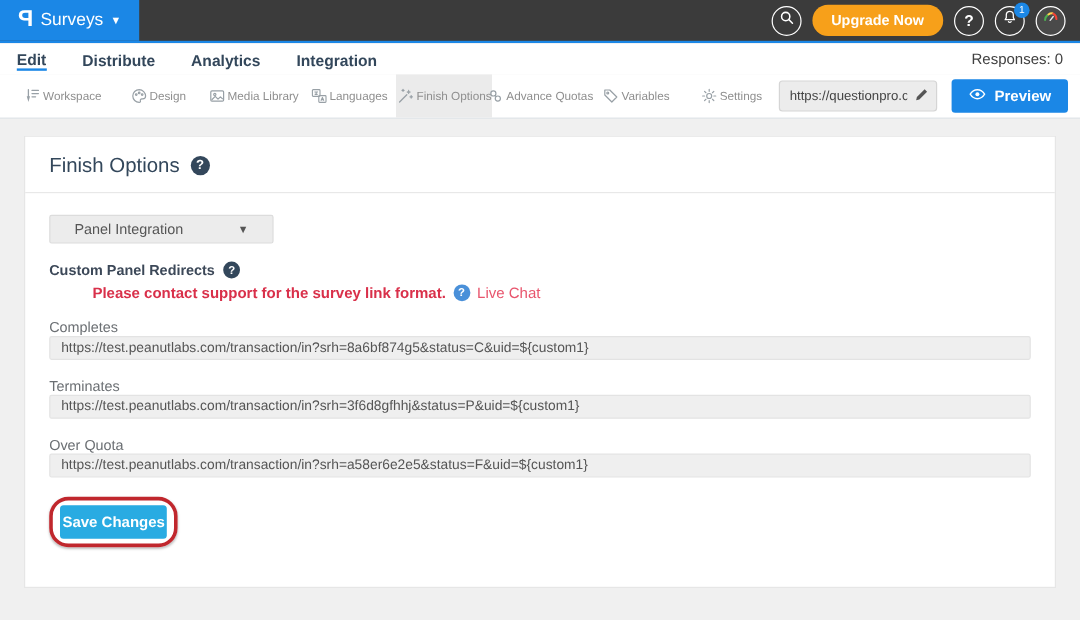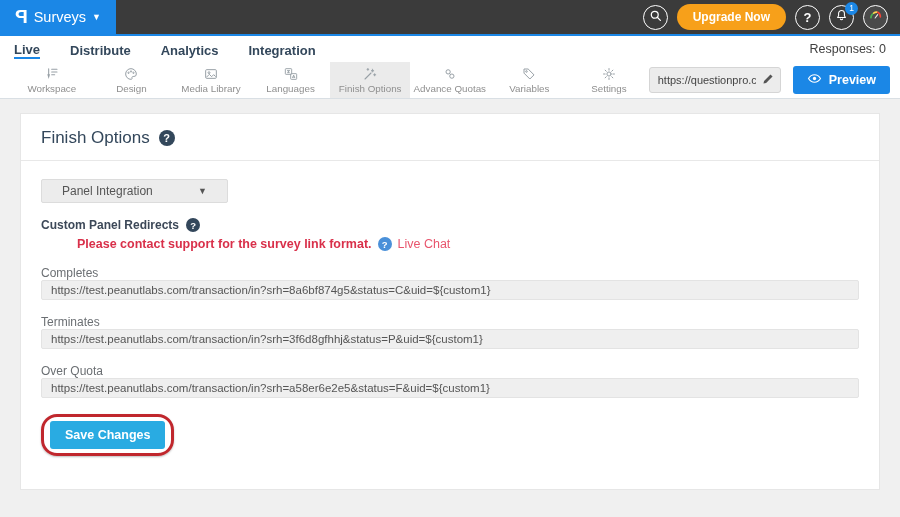--- a/index.html
+++ b/index.html
@@ -39,21 +39,21 @@
   .subnav { height:26px; flex:0 0 26px; background:#fff; display:flex; align-items:center;
     padding:0 14px; gap:30px; }
   .nav-item { font-size:13px; font-weight:bold; color:#33475b; text-decoration:none;
     cursor:pointer; padding-top:2px; }
   .nav-item.active { border-bottom:2px solid #1b87e6; }
   .responses { margin-left:auto; font-size:12.5px; color:#404040; }
 
   
   .toolbar { height:37px; flex:0 0 37px; background:#fff; border-bottom:1px solid #d9dfe4;
     display:flex; align-items:stretch; padding-left:12px; }
-  .tb-tab { width:80px; display:flex; flex-direction:column; align-items:center;
+  .tb-tab { width:80px; display:flex; flex-direction:row; align-items:center;
     justify-content:center; gap:1px; cursor:pointer; }
   .tb-tab.active { background:#ebebeb; }
   .tb-icon { height:16px; color:#98a0a6; display:flex; align-items:center; }
   .tb-icon svg { width:16px; height:16px; }
   .tb-label { font-size:9.8px; color:#8f8f8f; white-space:nowrap; }
   .tb-right { margin-left:auto; display:flex; align-items:center; gap:12px; padding-right:10px; }
   .url-wrap { position:relative; }
   .url-input { width:132px; height:26px; background:#ececec; border:1px solid #d5d5d5;
     border-radius:3px; font-size:11px; color:#444; padding:0 24px 0 8px;
     font-family:"Liberation Sans", sans-serif; }
@@ -85,21 +85,21 @@
   .notice-text { font-size:12.5px; font-weight:bold; color:#d9304a;padding-left:36px; }
   .livechat { font-size:12.5px; color:#e8556d; cursor:pointer; text-decoration:none; }
   .field-label { font-size:12px; color:#6b6f73; margin-top:15px; }
   .field-input { display:block; width:100%; height:20px; margin-top:0; background:#efefef;
     border:1px solid #e3e3e3; border-radius:2px; font-size:11.5px; color:#555;
     padding:0 9px; font-family:"Liberation Sans", sans-serif; }
   .save-area { margin-top:16px; }
   .annotation { display:inline-block; border:3px solid #c0272d; border-radius:16px;
     padding:4px 6px; box-shadow:0 1px 2px rgba(0,0,0,.25); }
   .save-btn { background:#29abe2; color:#fff; border:none; border-radius:3px;
-    font-size:12.5px; font-weight:bold; padding:7px 15px; cursor:pointer;
+    font-size:12.5px; font-weight:bold; padding:7px 2px; cursor:pointer;
     font-family:"Liberation Sans", sans-serif; }
 </style>
 </head>
 <body>
 
 <div class="app">
 
   <header class="topbar">
     <div class="brand">
       <span class="logo">P</span>
@@ -135,21 +135,21 @@
             <path d="M9.4 8.6A7 7 0 0 1 14 7.2" stroke="#ffd54f"></path>
             <path d="M15.2 7.5A7 7 0 0 1 18.8 14" stroke="#f44336"></path>
             <path d="M11.5 15.5l3.6-4.6" stroke="#e8e8e8" stroke-width="1.6"></path>
           </svg>
         </span>
       </div>
     </div>
   </header>
 
   <nav class="subnav">
-    <a class="nav-item active">Live</a>
+    <a class="nav-item active">Edit</a>
     <a class="nav-item">Distribute</a>
     <a class="nav-item">Analytics</a>
     <a class="nav-item">Integration</a>
     <span class="responses">Responses: 0</span>
   </nav>
 
   <div class="toolbar">
     <div class="tb-tab">
       <span class="tb-icon">
         <svg viewBox="0 0 24 24" fill="none" stroke="currentColor" stroke-width="1.6" stroke-linecap="round">

